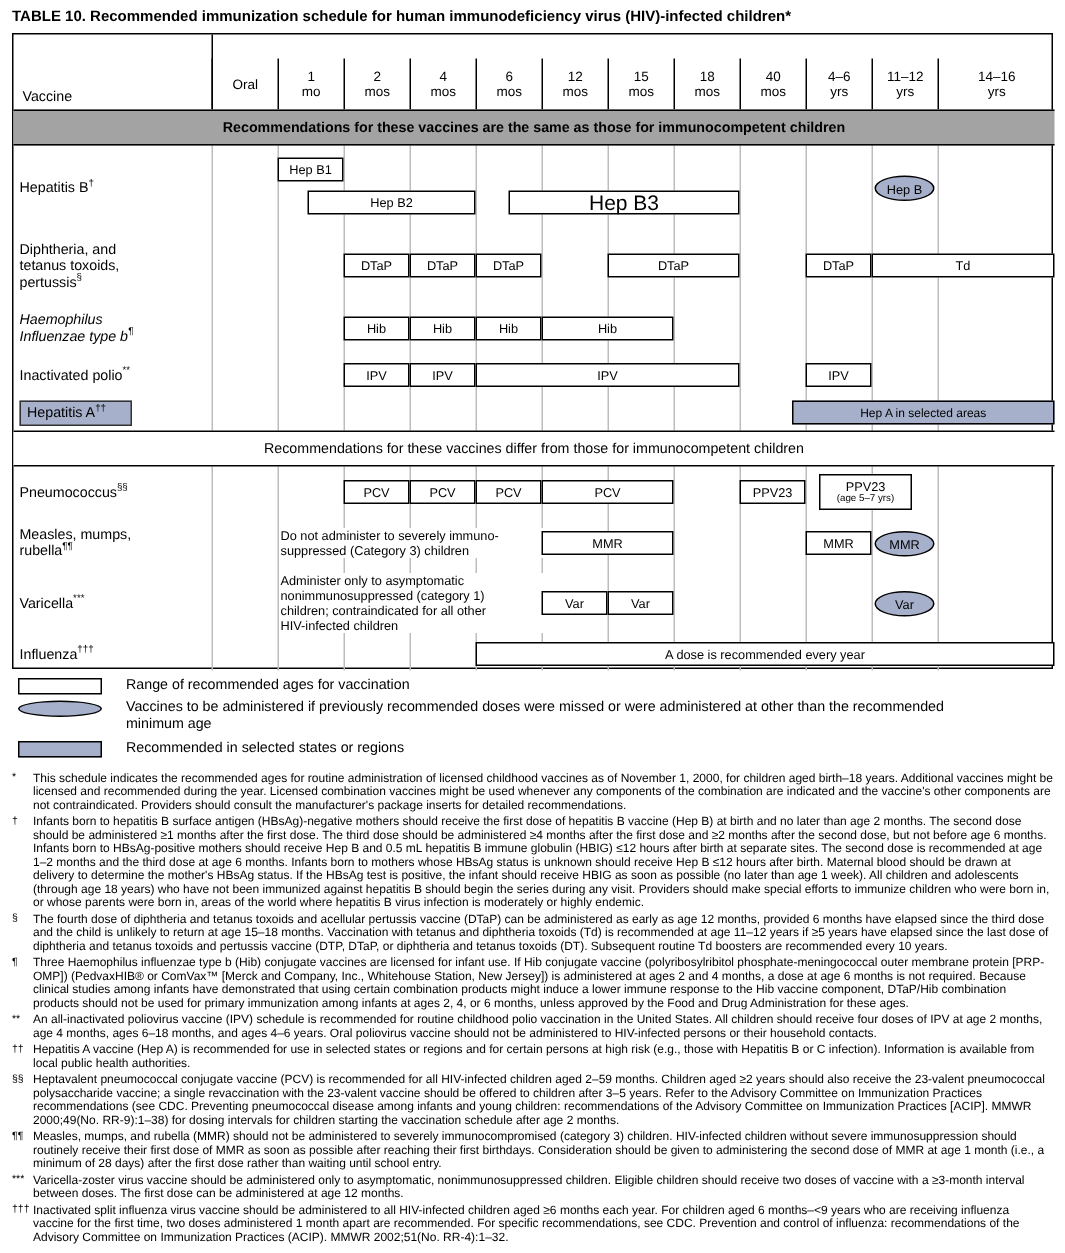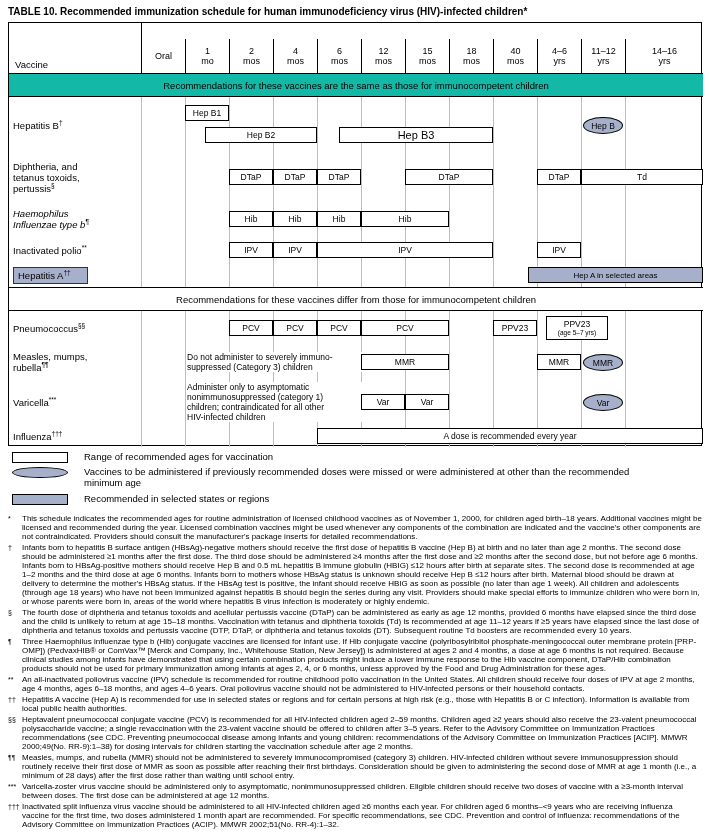--- a/index.html
+++ b/index.html
@@ -49,28 +49,28 @@
       <div style="position: absolute; left: 220px; top: 50px; width: 1px; height: 374px; background: rgb(189, 189, 189);"></div>
       <div style="position: absolute; left: 264px; top: 50px; width: 1px; height: 374px; background: rgb(189, 189, 189);"></div>
       <div style="position: absolute; left: 308px; top: 50px; width: 1px; height: 374px; background: rgb(189, 189, 189);"></div>
       <div style="position: absolute; left: 352px; top: 50px; width: 1px; height: 374px; background: rgb(189, 189, 189);"></div>
       <div style="position: absolute; left: 396px; top: 50px; width: 1px; height: 374px; background: rgb(189, 189, 189);"></div>
       <div style="position: absolute; left: 440px; top: 50px; width: 1px; height: 374px; background: rgb(189, 189, 189);"></div>
       <div style="position: absolute; left: 484px; top: 50px; width: 1px; height: 374px; background: rgb(189, 189, 189);"></div>
       <div style="position: absolute; left: 528px; top: 50px; width: 1px; height: 374px; background: rgb(189, 189, 189);"></div>
       <div style="position: absolute; left: 572px; top: 50px; width: 1px; height: 374px; background: rgb(189, 189, 189);"></div>
       <div style="position: absolute; left: 616px; top: 50px; width: 1px; height: 374px; background: rgb(189, 189, 189);"></div>
-      <div style="position: absolute; left: 0px; top: 50px; width: 694px; height: 24px; background: #14b8a6; border-top: 1px solid rgb(0, 0, 0); border-bottom: 1px solid rgb(0, 0, 0); display: flex; align-items: center; justify-content: center; font-size: 9.5px;">Recommendations for these vaccines are the same as those for immunocompetent children</div>
+      <div style="position: absolute; left: 0px; top: 50px; width: 694px; height: 24px; background: #a3a3a3; border-top: 1px solid rgb(0, 0, 0); border-bottom: 1px solid rgb(0, 0, 0); display: flex; align-items: center; justify-content: center; font-size: 9.5px; font-weight: bold;">Recommendations for these vaccines are the same as those for immunocompetent children</div>
       <div style="position: absolute; left: 0px; top: 74px; width: 694px; height: 56px;">
         <div style="position: absolute; left: 4px; top: 0px; height: 100%; display: flex; align-items: center;">
           <div style="font-size: 9.5px; line-height: 11px;">Hepatitis B<sup style="font-size: 6.5px;">†</sup></div>
         </div>
         <div style="position: absolute; left: 176px; top: 8px; width: 44px; height: 16px; border: 1px solid rgb(0, 0, 0); background: rgb(255, 255, 255); display: flex; align-items: center; justify-content: center; text-align: center; font-size: 8.5px;">Hep B1</div>
         <div style="position: absolute; left: 196px; top: 30px; width: 112px; height: 16px; border: 1px solid rgb(0, 0, 0); background: rgb(255, 255, 255); display: flex; align-items: center; justify-content: center; text-align: center; font-size: 8.5px;">Hep B2</div>
-        <div style="position: absolute; left: 330px; top: 30px; width: 154px; height: 16px; border: 1px solid rgb(0, 0, 0); background: rgb(255, 255, 255); display: flex; align-items: center; justify-content: center; text-align: center; font-size: 11px;">Hep B3</div>
+        <div style="position: absolute; left: 330px; top: 30px; width: 154px; height: 16px; border: 1px solid rgb(0, 0, 0); background: rgb(255, 255, 255); display: flex; align-items: center; justify-content: center; text-align: center; font-size: 14px;">Hep B3</div>
         <div style="position: absolute; left: 574px; top: 20px; width: 40px; height: 17px; border: 1px solid rgb(0, 0, 0); background: var(--shaded); display: flex; align-items: center; justify-content: center; text-align: center; font-size: 8.5px; border-radius: 50%;">Hep B</div>
       </div>
       <div style="position: absolute; left: 0px; top: 130px; width: 694px; height: 48px;">
         <div style="position: absolute; left: 4px; top: 0px; height: 100%; display: flex; align-items: center;">
           <div style="font-size: 9.5px; line-height: 11px;">Diphtheria, and<br>tetanus toxoids,<br>pertussis<sup style="font-size: 6.5px;">§</sup></div>
         </div>
         <div style="position: absolute; left: 220px; top: 16px; width: 44px; height: 16px; border: 1px solid rgb(0, 0, 0); background: rgb(255, 255, 255); display: flex; align-items: center; justify-content: center; text-align: center; font-size: 8.5px;">DTaP</div>
         <div style="position: absolute; left: 264px; top: 16px; width: 44px; height: 16px; border: 1px solid rgb(0, 0, 0); background: rgb(255, 255, 255); display: flex; align-items: center; justify-content: center; text-align: center; font-size: 8.5px;">DTaP</div>
         <div style="position: absolute; left: 308px; top: 16px; width: 44px; height: 16px; border: 1px solid rgb(0, 0, 0); background: rgb(255, 255, 255); display: flex; align-items: center; justify-content: center; text-align: center; font-size: 8.5px;">DTaP</div>
         <div style="position: absolute; left: 396px; top: 16px; width: 88px; height: 16px; border: 1px solid rgb(0, 0, 0); background: rgb(255, 255, 255); display: flex; align-items: center; justify-content: center; text-align: center; font-size: 8.5px;">DTaP</div>

